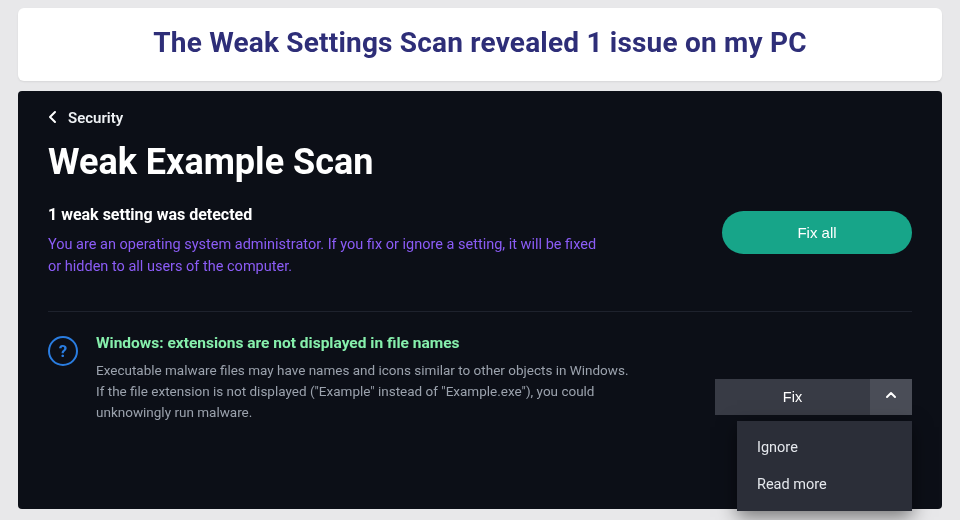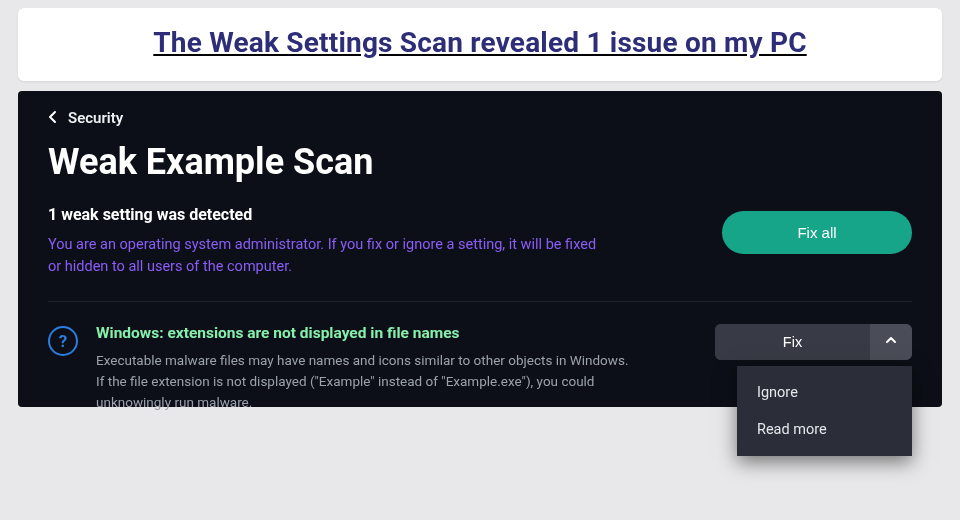--- a/index.html
+++ b/index.html
@@ -11,34 +11,33 @@
     overflow: hidden;
     padding: 8px 18px 18px 18px;
   }
   .caption-bar {
     background: #fff;
     border-radius: 6px;
     padding: 18px 20px 22px 20px;
     text-align: center;
     margin-bottom: 10px;
     box-shadow: 0 1px 2px rgba(0,0,0,0.08);
-    text-decoration: underline;
   }
   .caption-bar h1 {
     color: #2e2e78;
     font-size: 28px;
     font-weight: 700;
     letter-spacing: 0.2px;
   }
   .app-window {
     background: #0c0f17;
     border-radius: 4px;
     color: #e9ecef;
     padding: 18px 30px 30px 30px;
-    height: 316px;
+    height: 418px;
     position: relative;
   }
   .breadcrumb {
     display: flex;
     align-items: center;
     gap: 10px;
     font-size: 15px;
     font-weight: 600;
     color: #eef1f4;
     margin-bottom: 14px;
@@ -52,21 +51,21 @@
     font-size: 36px;
     font-weight: 700;
     color: #fff;
     margin-bottom: 22px;
   }
   .summary-row {
     display: flex;
     align-items: flex-start;
     justify-content: space-between;
     gap: 40px;
-    padding-bottom: 22px;
+    padding-bottom: 32px;
     border-bottom: 1px solid #1e222d;
   }
   .summary-text h3 {
     font-size: 16px;
     font-weight: 700;
     color: #fff;
     margin-bottom: 10px;
   }
   .summary-text p {
     font-size: 14.5px;
@@ -123,23 +122,24 @@
   }
   .issue-actions {
     display: flex;
     flex-direction: column;
     align-items: flex-end;
     min-width: 210px;
   }
   .split-btn {
     display: flex;
     align-items: stretch;
-    border-radius: 6px;
+    border-radius: 0;
     overflow: hidden;
     background: #383b45;
+    margin-top: 45px;
   }
   .split-btn .main {
     background: #383b45;
     color: #fff;
     border: none;
     font-size: 14.5px;
     padding: 10px 48px;
     cursor: pointer;
     min-width: 155px;
     text-align: center;

